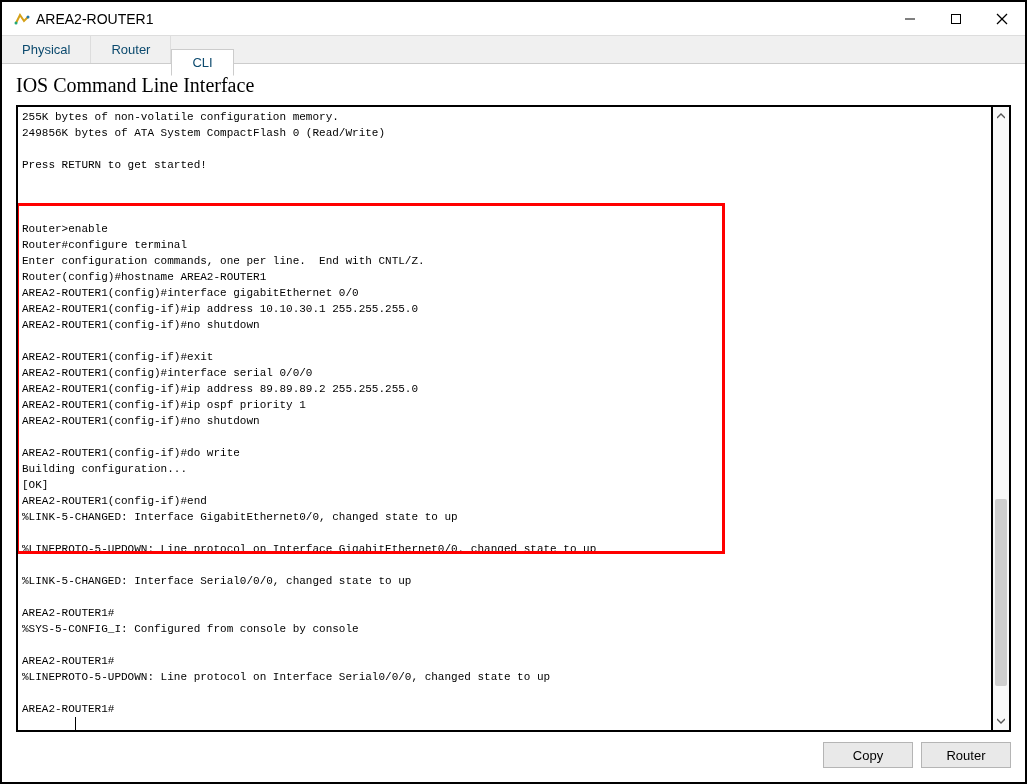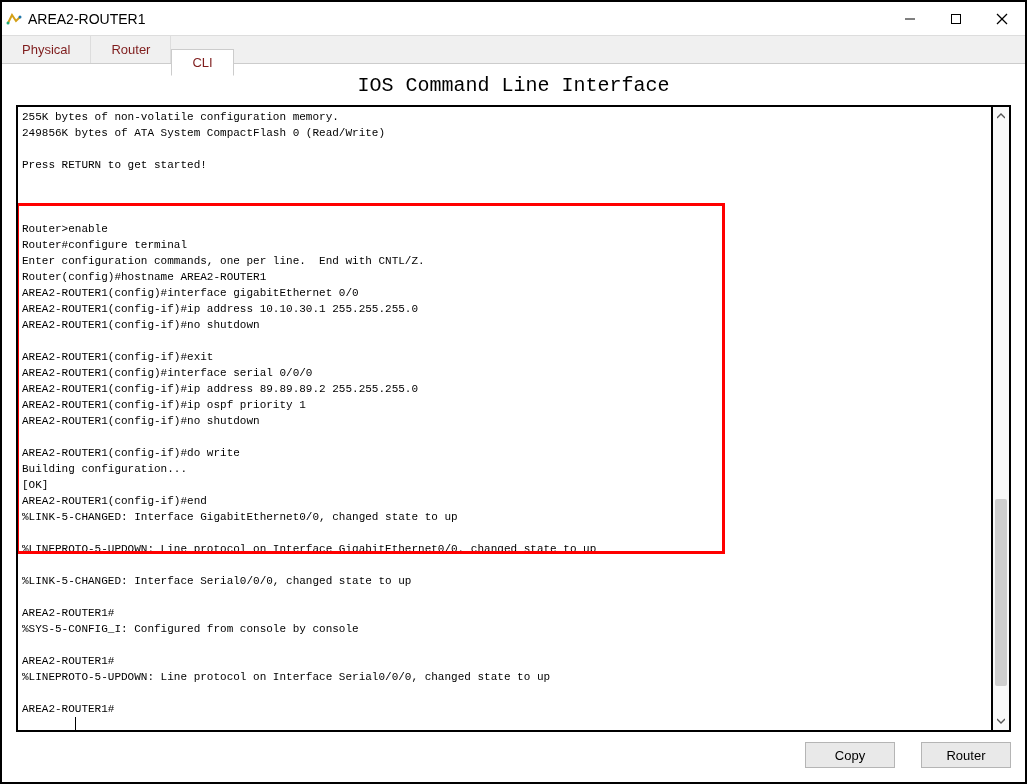--- a/index.html
+++ b/index.html
@@ -14,21 +14,21 @@
     height: 784px;
     border: 2px solid #000;
     background: #fff;
     display: flex;
     flex-direction: column;
   }
   .titlebar {
     height: 34px;
     display: flex;
     align-items: center;
-    padding-left: 4px;
+    padding-left: 12px;
     border-bottom: 1px solid #ddd;
     background: #fff;
   }
   .titlebar .app-icon {
     width: 16px; height: 16px;
     margin-right: 6px;
     display: inline-block;
   }
   .titlebar .app-icon svg { width:16px; height:16px; display:block; }
   .titlebar .title {
@@ -52,40 +52,40 @@
     display: flex;
     align-items: stretch;
     border-bottom: 1px solid #ccc;
   }
   .tab {
     padding: 0 20px;
     font-size: 13px;
     display: flex;
     align-items: center;
     border-right: 1px solid #ddd;
-    color: #7f1d1d;
+    color: #0c4a6e;
     background: #f0f0f0;
   }
   .tab.active {
     background: #fff;
     border: 1px solid #ccc;
     border-bottom: 1px solid #fff;
     position: relative;
     top: 13px;
   }
   .content {
     flex: 1;
     display: flex;
     flex-direction: column;
     padding: 4px 14px 14px 14px;
     min-height: 0;
   }
   .heading {
-    text-align: center;
-    font-family: Liberation Mono, monospace;
+    text-align: left;
+    font-family: Liberation Serif, serif;
     font-size: 20px;
     margin: 6px 0 8px 0;
   }
   .terminal-wrap {
     position: relative;
     flex: 1;
     display: flex;
     min-height: 0;
   }
   .terminal {
@@ -125,21 +125,21 @@
   .scroll-thumb {
     position: absolute;
     left: 2px; right: 2px;
     top: 63%; height: 30%;
     background: #cfcfcf;
     border-radius: 2px;
   }
   .btn-row {
     display: flex;
     justify-content: flex-end;
-    gap: 26px;
+    gap: 8px;
     margin-top: 10px;
   }
   .btn {
     width: 90px; height: 26px;
     background: #e9e9e9;
     border: 1px solid #b5b5b5;
     font-size: 13px;
     display: flex; align-items: center; justify-content: center;
     color: #000;
   }

